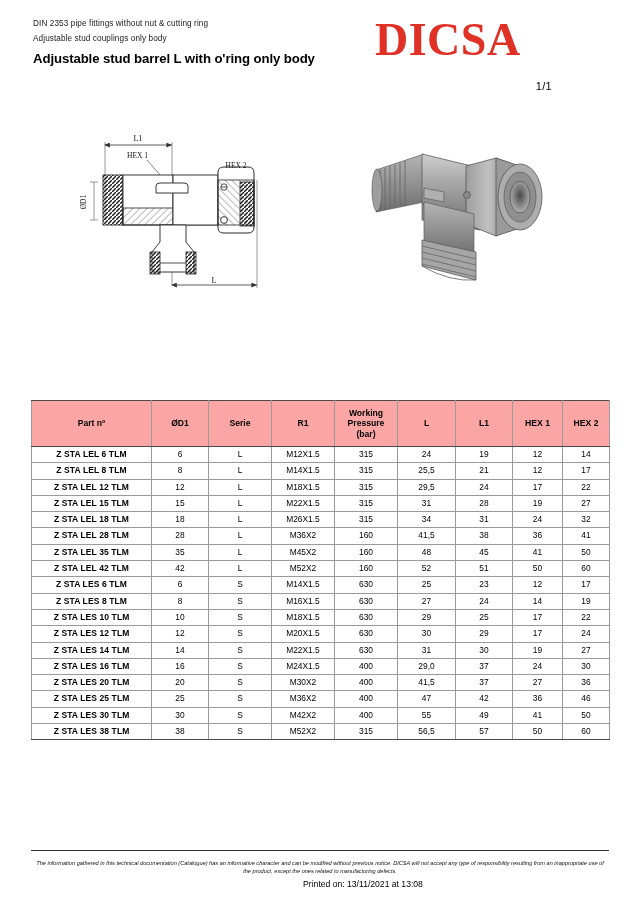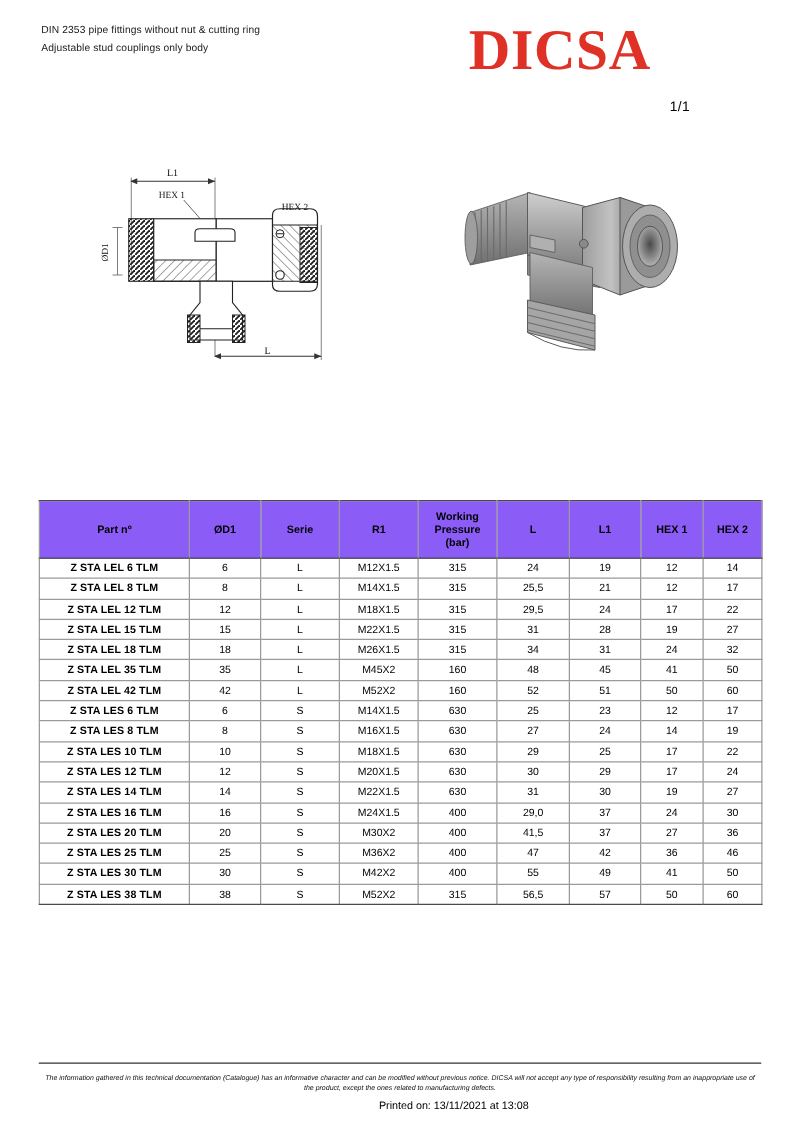--- a/index.html
+++ b/index.html
@@ -86,21 +86,21 @@
   }
   table.spec th, table.spec td {
     border: 1px solid #9a9a9a;
     text-align: center;
     vertical-align: middle;
     font-size: 8.4px;
     color: #000;
     padding: 0;
   }
   table.spec thead th {
-    background: #8b5cf6;
+    background: #fca5a5;
     font-weight: bold;
     height: 45px;
     line-height: 10.5px;
     font-size: 8.6px;
     border-top: 1.6px solid #4a4a4a;
     border-bottom: 1.6px solid #4a4a4a;
   }
   table.spec tbody td {
     height: 15.3px;
     line-height: 15.3px;
@@ -158,20 +158,21 @@
     padding-left: 43px;
   }
 </style>
 </head>
 <body>
 
 <div id="header">
   <div id="header-text">
     <div class="subtitle-line">DIN 2353 pipe fittings without nut &amp; cutting ring</div>
     <div class="subtitle-line">Adjustable stud couplings only body</div>
+    <div id="main-title">Adjustable stud barrel L with o'ring only body</div>
   </div>
 
   <div id="logo">
     <svg width="180" height="47" viewBox="0 0 180 47">
       <text x="0" y="38" font-family="'Liberation Serif', serif" font-size="46" font-weight="bold" fill="#e03127" letter-spacing="0.5">DICSA</text>
     </svg>
   </div>
 
   <div id="page-indicator">1/1</div>
 </div>
@@ -391,20 +392,31 @@
           <td>18</td>
           <td>L</td>
           <td>M26X1.5</td>
           <td>315</td>
           <td>34</td>
           <td>31</td>
           <td>24</td>
           <td>32</td>
         </tr>
         <tr>
+          <td class="partno">Z STA LEL 28 TLM</td>
+          <td>28</td>
+          <td>L</td>
+          <td>M36X2</td>
+          <td>160</td>
+          <td>41,5</td>
+          <td>38</td>
+          <td>36</td>
+          <td>41</td>
+        </tr>
+        <tr>
           <td class="partno">Z STA LEL 35 TLM</td>
           <td>35</td>
           <td>L</td>
           <td>M45X2</td>
           <td>160</td>
           <td>48</td>
           <td>45</td>
           <td>41</td>
           <td>50</td>
         </tr>

